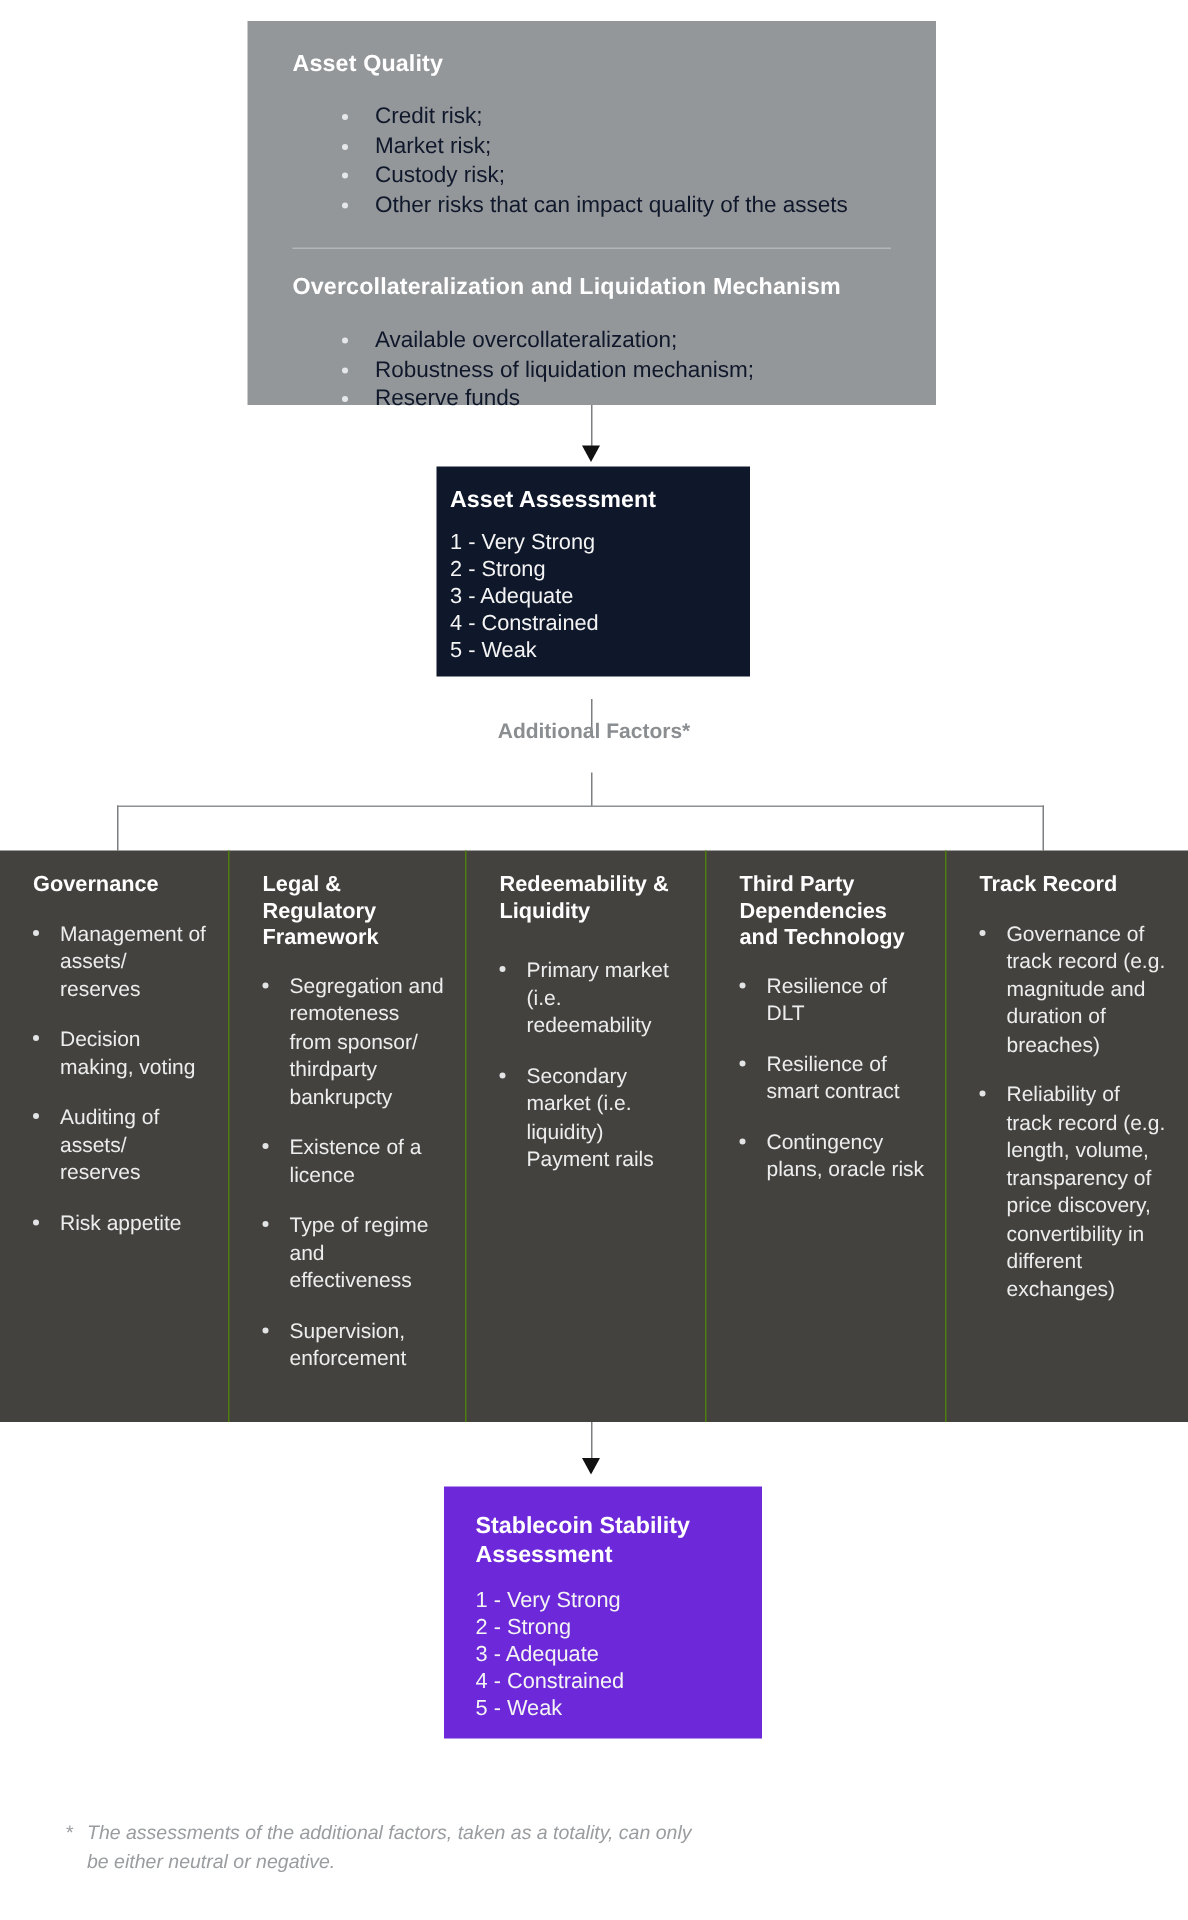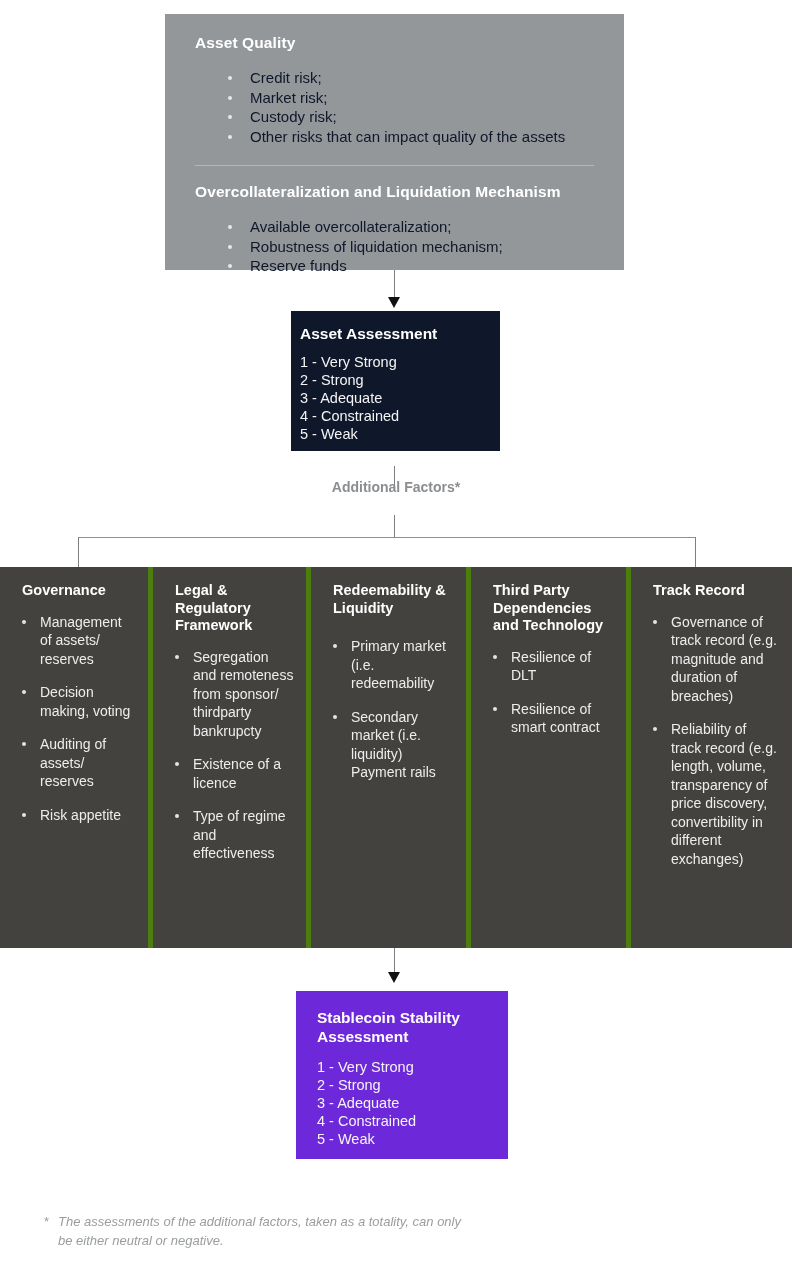--- a/index.html
+++ b/index.html
@@ -128,21 +128,21 @@
     left: 0;
     top: 567px;
     width: 792px;
     height: 381px;
     background: #44423f;
     display: flex;
   }
   .factor-col {
     box-sizing: border-box;
     padding: 15px 12px 0 22px;
-    border-right: 5px solid #4d7c0f;
+    border-right: 1px solid #4d7c0f;
     position: relative;
   }
   .factor-col:last-child { border-right: none; }
   .factor-col.c1 { width: 153px; }
   .factor-col.c2 { width: 158px; }
   .factor-col.c3 { width: 160px; padding-right: 10px; }
   .factor-col.c4 { width: 160px; }
   .factor-col.c5 { width: 161px; }
 
   .factor-title {
@@ -268,36 +268,38 @@
       <li><span class="bullet-dot"></span><span>Risk appetite</span></li>
     </ul>
   </div>
 
   <div class="factor-col c2">
     <div class="factor-title">Legal &amp; Regulatory Framework</div>
     <ul class="factor-list">
       <li><span class="bullet-dot"></span><span>Segregation and remoteness from sponsor/ thirdparty bankrupcty</span></li>
       <li><span class="bullet-dot"></span><span>Existence of a licence</span></li>
       <li><span class="bullet-dot"></span><span>Type of regime and effectiveness</span></li>
+      <li><span class="bullet-dot"></span><span>Supervision, enforcement</span></li>
     </ul>
   </div>
 
   <div class="factor-col c3">
     <div class="factor-title">Redeemability &amp; Liquidity</div>
     <ul class="factor-list" style="margin-top:20px;">
       <li><span class="bullet-dot"></span><span>Primary market (i.e. redeemability</span></li>
       <li><span class="bullet-dot"></span><span>Secondary market (i.e. liquidity) Payment rails</span></li>
     </ul>
   </div>
 
   <div class="factor-col c4">
     <div class="factor-title">Third Party Dependencies and Technology</div>
     <ul class="factor-list">
       <li><span class="bullet-dot"></span><span>Resilience of DLT</span></li>
       <li><span class="bullet-dot"></span><span>Resilience of smart contract</span></li>
+      <li><span class="bullet-dot"></span><span>Contingency plans, oracle risk</span></li>
     </ul>
   </div>
 
   <div class="factor-col c5">
     <div class="factor-title">Track Record</div>
     <ul class="factor-list">
       <li><span class="bullet-dot"></span><span>Governance of track record (e.g. magnitude and duration of breaches)</span></li>
       <li><span class="bullet-dot"></span><span>Reliability of track record (e.g. length, volume, transparency of price discovery, convertibility in different exchanges)</span></li>
     </ul>
   </div>

